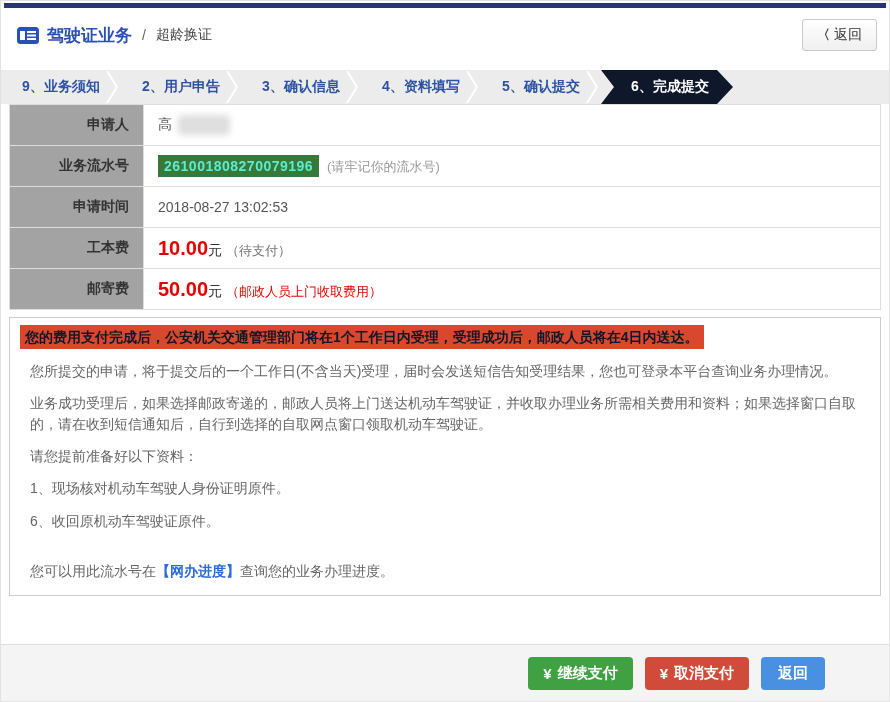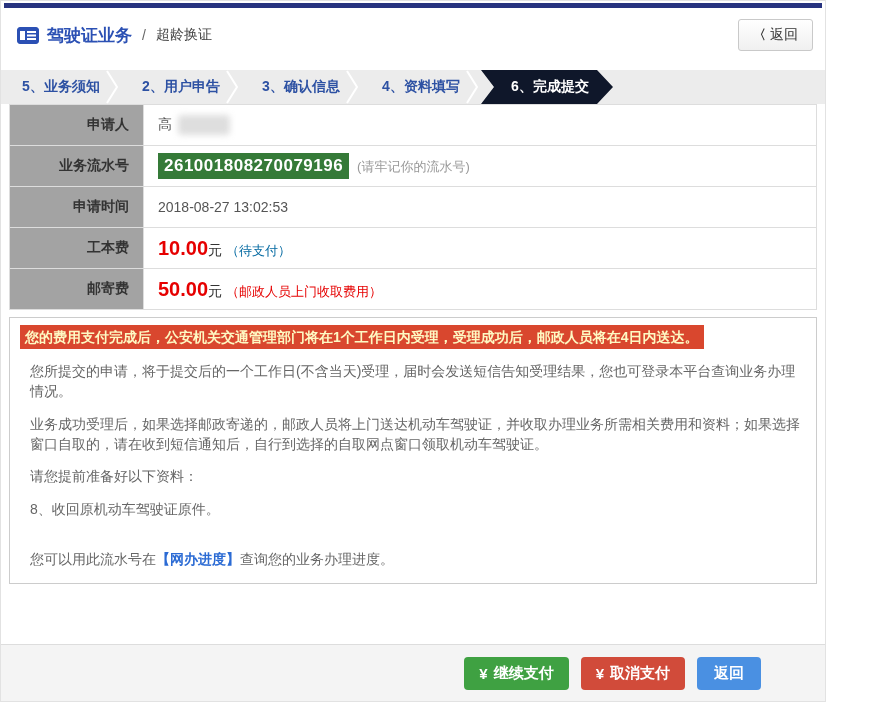--- a/index.html
+++ b/index.html
@@ -1,20 +1,20 @@
 <!DOCTYPE html>
 <html><head>
 <meta charset="utf-8">
 <style>
   * { box-sizing: border-box; margin: 0; padding: 0; }
   html,body { background:#fff; }
   body { font-family: "Liberation Sans", "DejaVu Sans", sans-serif; }
   .page {
     position: relative;
-    width: 826px; height: 702px;
+    width: 890px; height: 702px;
     border: 1px solid #e2e2e2;
     background: #fff;
     overflow: hidden;
   }
   .topbar { height: 5px; background: #27337f; margin: 2px 3px 0 3px; }
 
   
   .header {
     display: flex; align-items: center; justify-content: space-between;
     padding: 11px 12px 9px 16px;
@@ -59,32 +59,32 @@
     width: 134px; background: #a3a3a3; text-align: right;
     padding: 0 14px 0 0; color: #333; font-weight: bold; height: 41px;
     border-bottom: 1px solid #ddd; border-right: 1px solid #ddd;
   }
   table.info td { padding: 0 0 0 14px; color: #555; height: 41px; border-bottom: 1px solid #ddd; }
   .redacted {
     display:inline-block; vertical-align:middle; width:52px; height:20px;
     margin-left:2px; border-radius:4px; background:#dedede; filter: blur(3px);
   }
   .serial-badge {
-    display:inline-block; background:#357a38; color:#ffffff; font-weight:bold;
-    font-size:17px; padding:3px 6px; letter-spacing:0.5px;
+    display:inline-block; background:#357a38; color:#5eead4; font-weight:bold;
+    font-size:14px; padding:3px 6px; letter-spacing:0.5px;
   }
   .muted { color: #999; font-size: 13px; margin-left: 4px; }
   .price { color:#e60000; font-size:20px; font-weight:bold; }
   .unit { color:#333; font-size:14px; }
-  .fee-note { color:#0369a1; font-size:13px; }
+  .fee-note { color:#737373; font-size:13px; }
   .fee-note.red { color:#e60000; }
 
   .info-panel { margin-top: 7px; border: 1px solid #ccc; padding: 7px 10px 14px 10px; }
   .banner {
-    display:inline-block; background:#d9472e; color:#fef9c3; font-weight:bold;
+    display:inline-block; background:#d9472e; color:#0f172a; font-weight:bold;
     font-size:14px; padding:3px 5px; line-height:1.3;
   }
   .info-panel p { margin: 12px 2px 0 10px; font-size: 14px; color: #666; line-height: 1.45; }
   .progress-line { margin-top: 30px !important; }
   .progress-link { color:#2b6bd4; font-weight:bold; cursor:pointer; }
 
   
   .footer {
     position: absolute; left: 0; right: 0; bottom: 0; height: 57px;
     background: #f4f4f4; border-top: 1px solid #ddd;
@@ -123,39 +123,45 @@
       <span class="title-sub">超龄换证</span>
     </div>
     <button class="back-btn">
       <span class="back-chev">〈</span>
       <span>返回</span>
     </button>
   </div>
 
   <div class="steps">
     <div class="step">
-      <span>5、业务须知</span>
+      <span>9、业务须知</span>
       <svg class="chev" viewBox="0 0 14 34">
           <polyline points="2,1 12,17 2,33" stroke="#fff" stroke-width="2" fill="none"></polyline>
         </svg>
     </div>
     <div class="step">
       <span>2、用户申告</span>
       <svg class="chev" viewBox="0 0 14 34">
           <polyline points="2,1 12,17 2,33" stroke="#fff" stroke-width="2" fill="none"></polyline>
         </svg>
     </div>
     <div class="step">
       <span>3、确认信息</span>
       <svg class="chev" viewBox="0 0 14 34">
           <polyline points="2,1 12,17 2,33" stroke="#fff" stroke-width="2" fill="none"></polyline>
         </svg>
     </div>
     <div class="step">
       <span>4、资料填写</span>
+      <svg class="chev" viewBox="0 0 14 34">
+          <polyline points="2,1 12,17 2,33" stroke="#fff" stroke-width="2" fill="none"></polyline>
+        </svg>
+    </div>
+    <div class="step">
+      <span>5、确认提交</span>
       <svg class="chev" viewBox="0 0 14 34">
           <polyline points="2,1 12,17 2,33" stroke="#fff" stroke-width="2" fill="none"></polyline>
         </svg>
     </div>
     <div class="step active">
       <span>6、完成提交</span>
     </div>
   </div>
 
   <div class="content">
@@ -195,21 +201,22 @@
         </td>
       </tr>
     </tbody>
       </table>
 
     <div class="info-panel">
       <span class="banner">您的费用支付完成后，公安机关交通管理部门将在1个工作日内受理，受理成功后，邮政人员将在4日内送达。</span>
       <p>您所提交的申请，将于提交后的一个工作日(不含当天)受理，届时会发送短信告知受理结果，您也可登录本平台查询业务办理情况。</p>
       <p>业务成功受理后，如果选择邮政寄递的，邮政人员将上门送达机动车驾驶证，并收取办理业务所需相关费用和资料；如果选择窗口自取的，请在收到短信通知后，自行到选择的自取网点窗口领取机动车驾驶证。</p>
       <p>请您提前准备好以下资料：</p>
-      <p>8、收回原机动车驾驶证原件。</p>
+      <p>1、现场核对机动车驾驶人身份证明原件。</p>
+      <p>6、收回原机动车驾驶证原件。</p>
       <p class="progress-line">
         <span>您可以用此流水号在</span><span class="progress-link">【网办进度】</span><span>查询您的业务办理进度。</span>
       </p>
     </div>
   </div>
 
   <div class="footer">
     <button class="btn btn-green">
       <span class="yen">¥</span>
       <span>继续支付</span>

